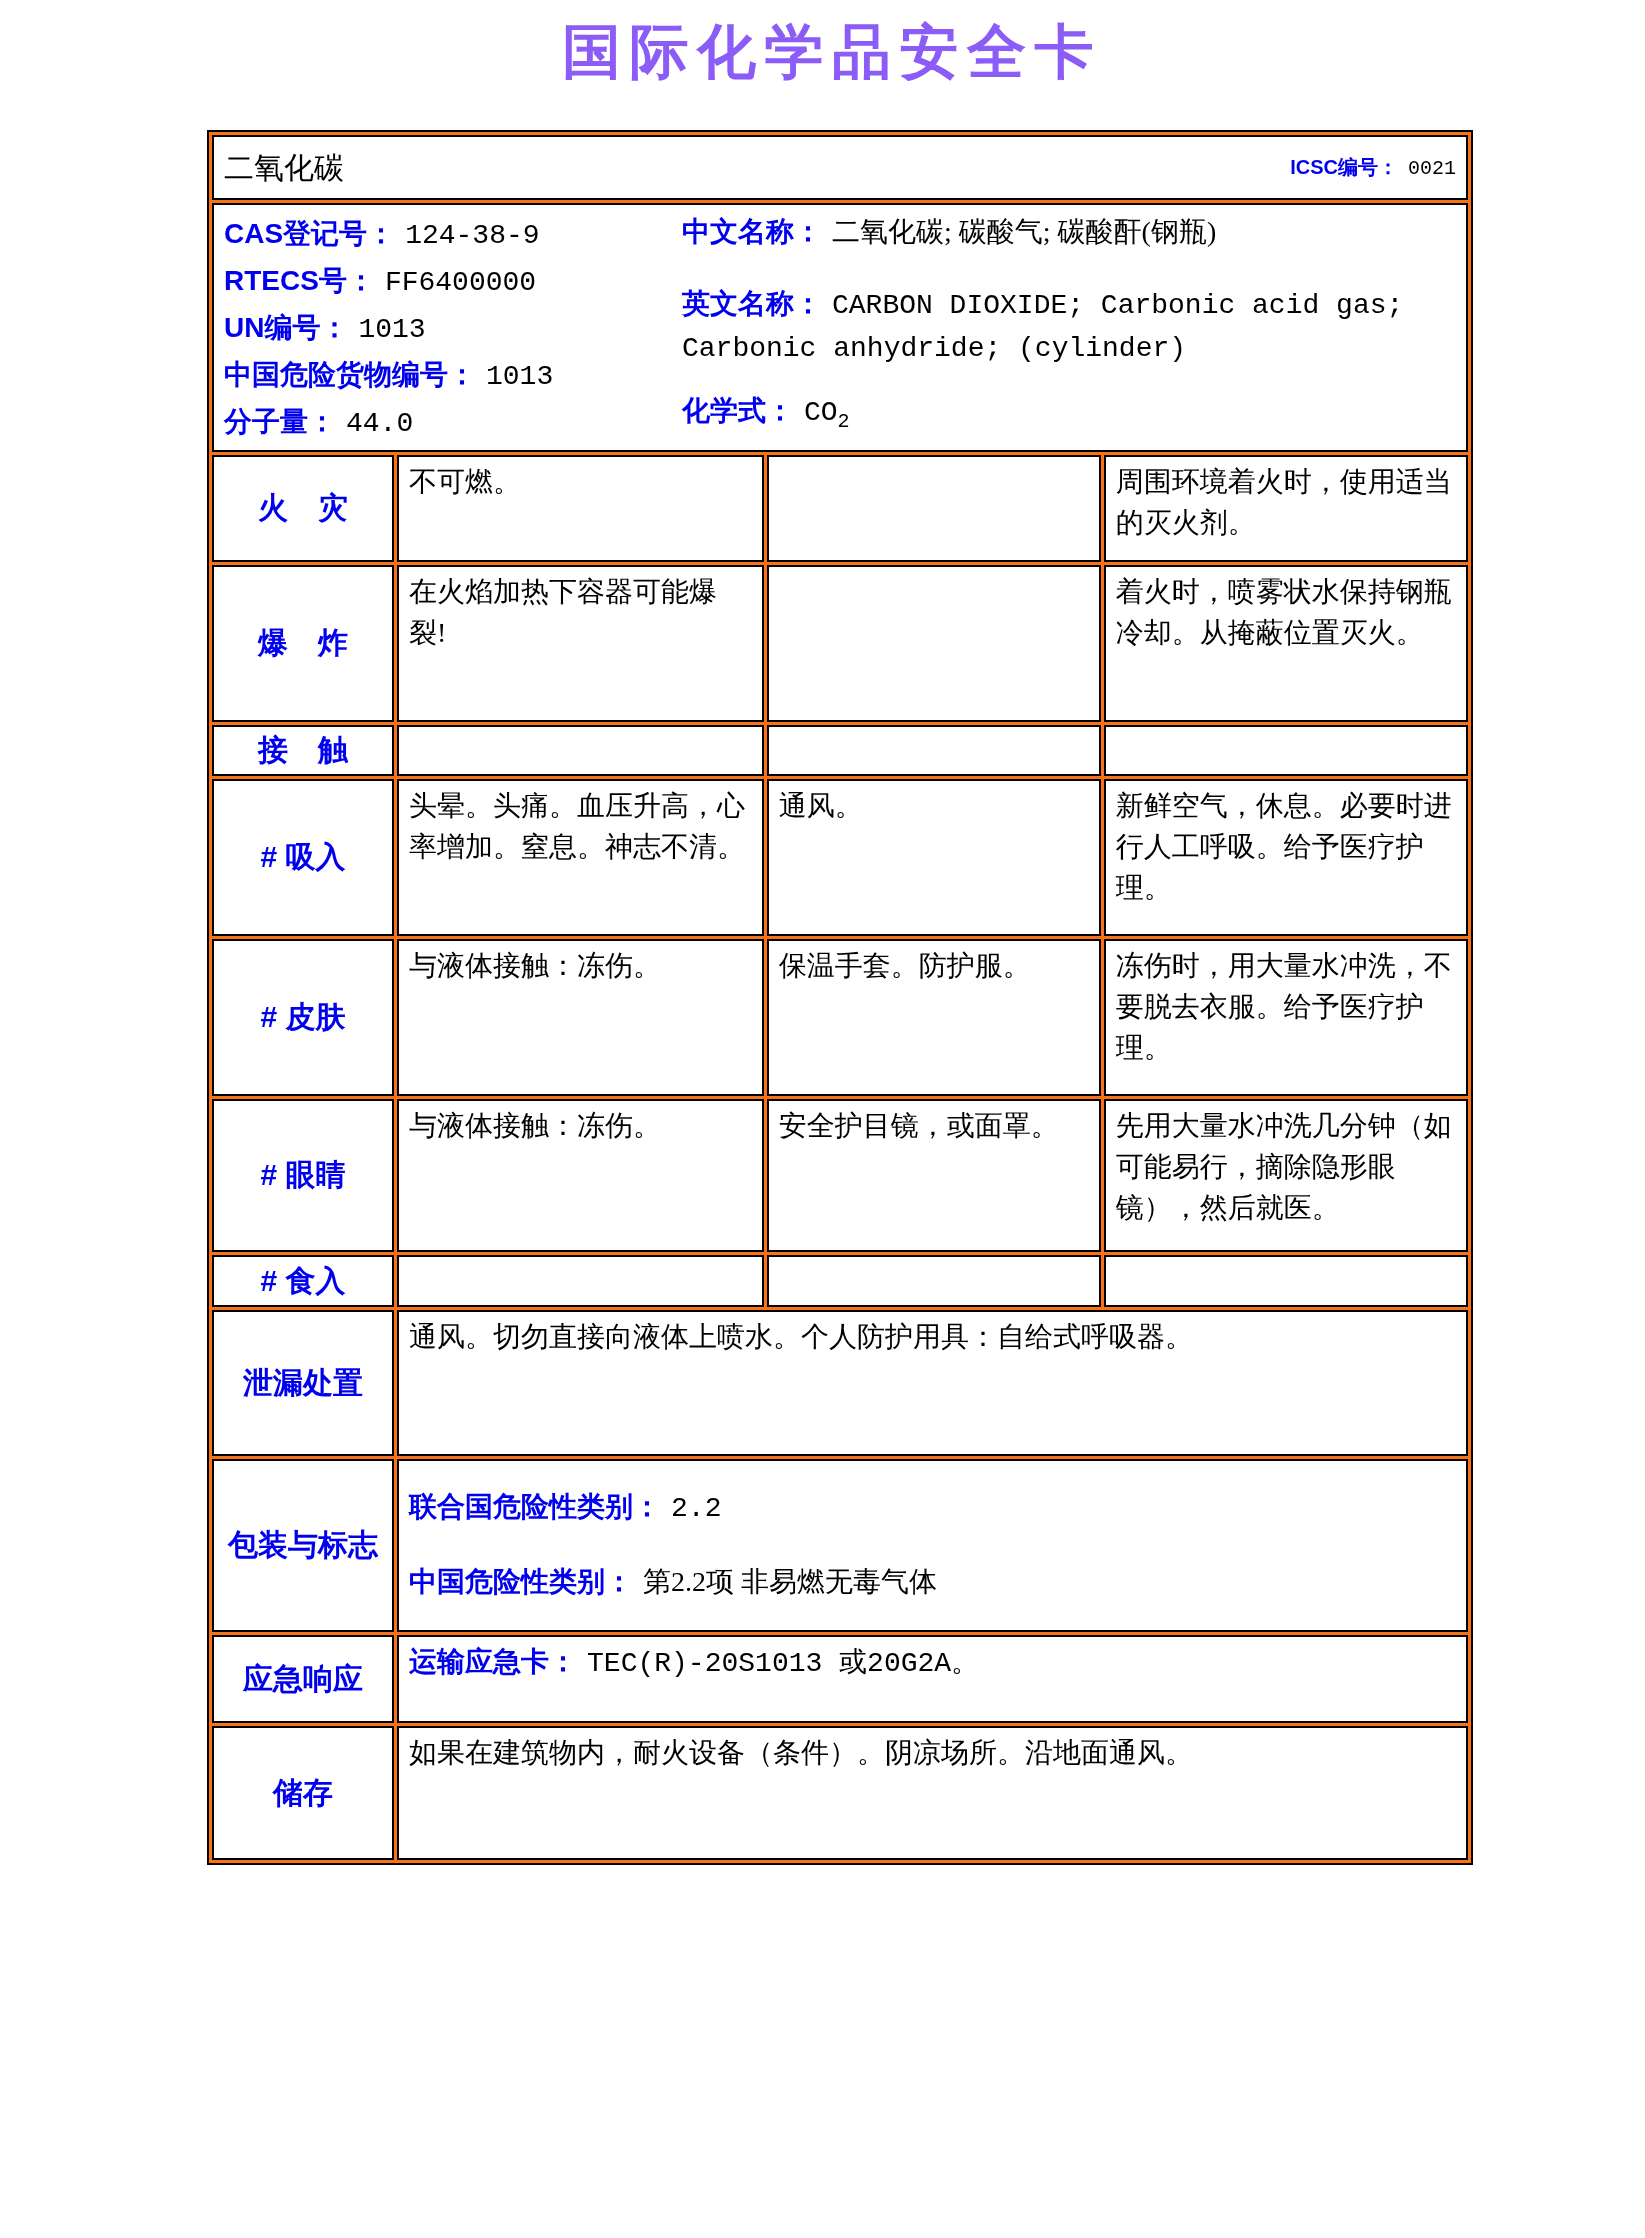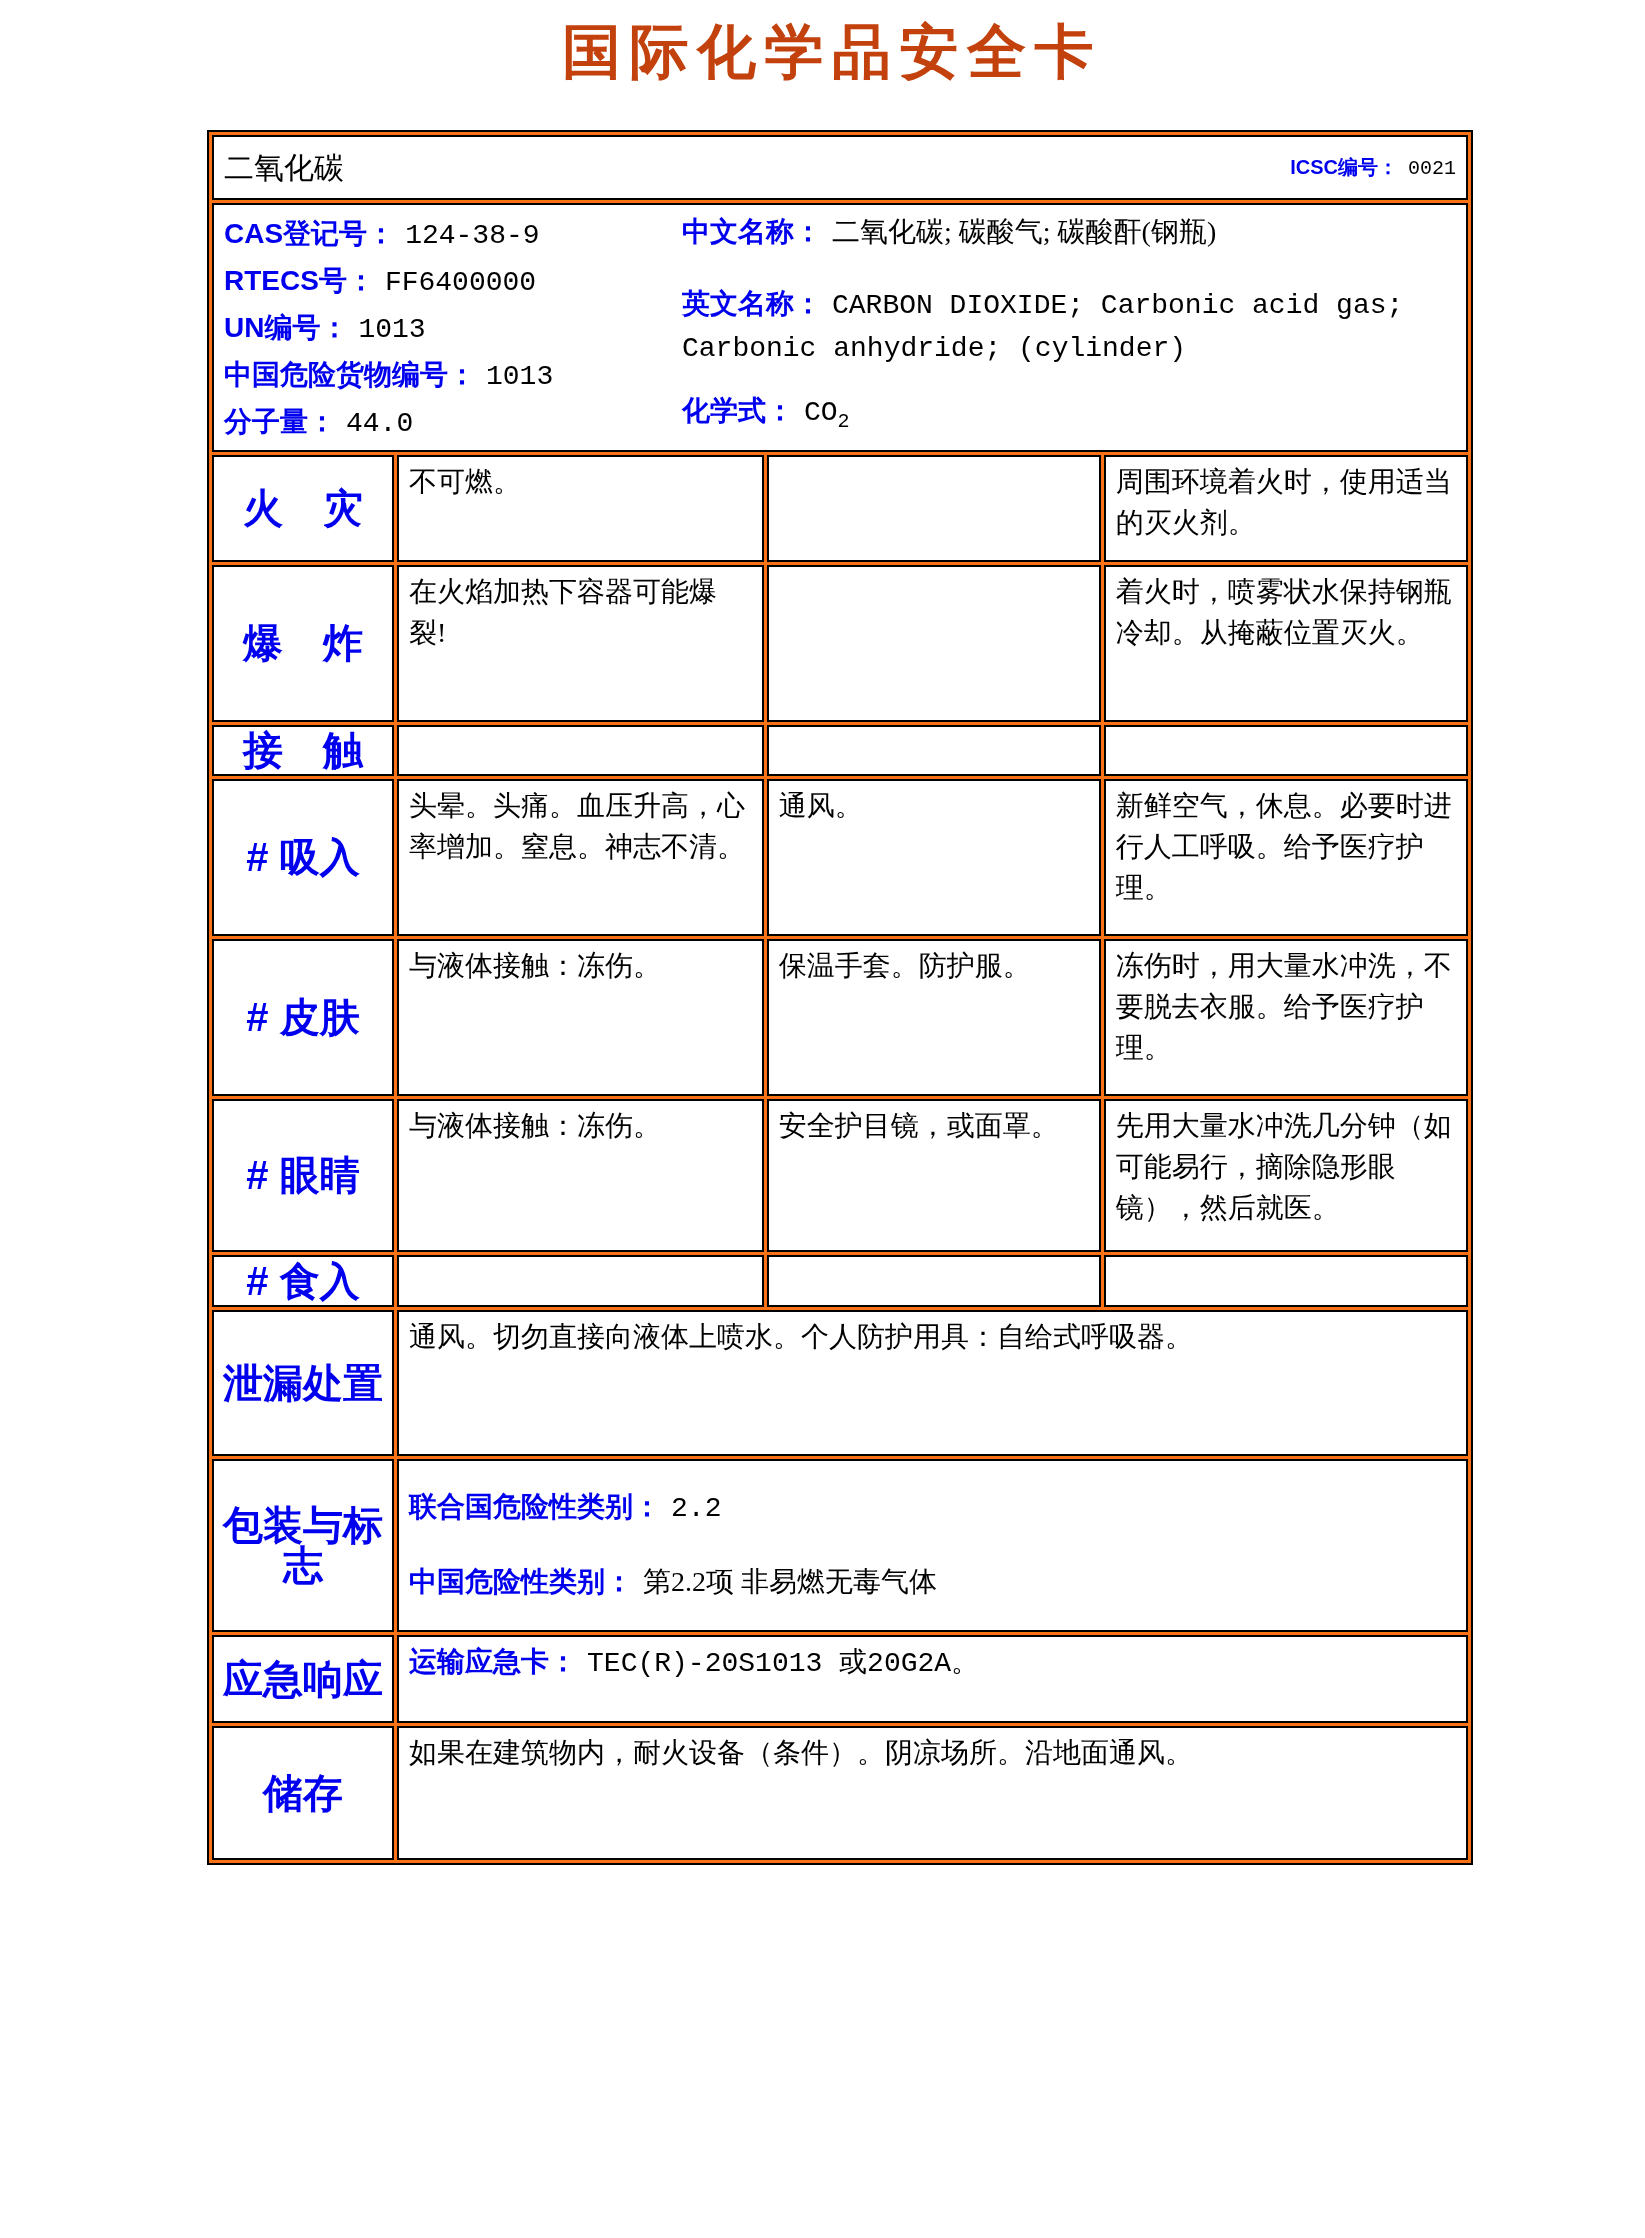--- a/index.html
+++ b/index.html
@@ -6,21 +6,21 @@
   body {
     width:1645px; height:2239px; position:relative;
     font-family:"Liberation Serif","DejaVu Serif",serif;
     color:#000;
   }
   .title {
     position:absolute; top:12.7px; left:191px; width:1282px;
     margin:0; text-align:center;
     font-family:"Liberation Sans","DejaVu Sans",sans-serif;
     font-weight:bold; font-size:59px; letter-spacing:8.5px;
-    color:#c2410c; white-space:nowrap;
+    color:#8b5cf6; white-space:nowrap;
   }
   table.card {
     position:absolute; left:207px; top:130px; width:1266px;
     border-collapse:separate; border-spacing:3.5px;
     border:2.8px solid #000; table-layout:fixed;
     background:#f97316;
   }
   td,th {
     border:2.1px solid #000; background:#fff; box-sizing:border-box;
     vertical-align:top; padding:4.2px 10px; overflow:hidden;
@@ -38,21 +38,21 @@
 
   th.colhead {
     text-align:center; vertical-align:middle;
     font-family:"Liberation Sans","DejaVu Sans",sans-serif;
     font-weight:bold; color:#0000ee; font-size:31px; line-height:42px;
     padding:2.8px 7px;
   }
   td.rowlbl {
     text-align:center; vertical-align:middle;
     font-family:"Liberation Sans","DejaVu Sans",sans-serif;
-    font-weight:bold; color:#0000ee; font-size:40px; line-height:40px;
+    font-weight:bold; color:#0000ee; font-size:30px; line-height:40px;
     padding:2.8px 4.2px;
   }
 
   
   .r-name td  {height:65px;}
   .r-info td  {height:230px;}
   .r-head th  {height:96px;}
   .r-fire td  {height:107px;}
   .r-expl td  {height:157px;}
   .r-cont td  {height:51px;}

